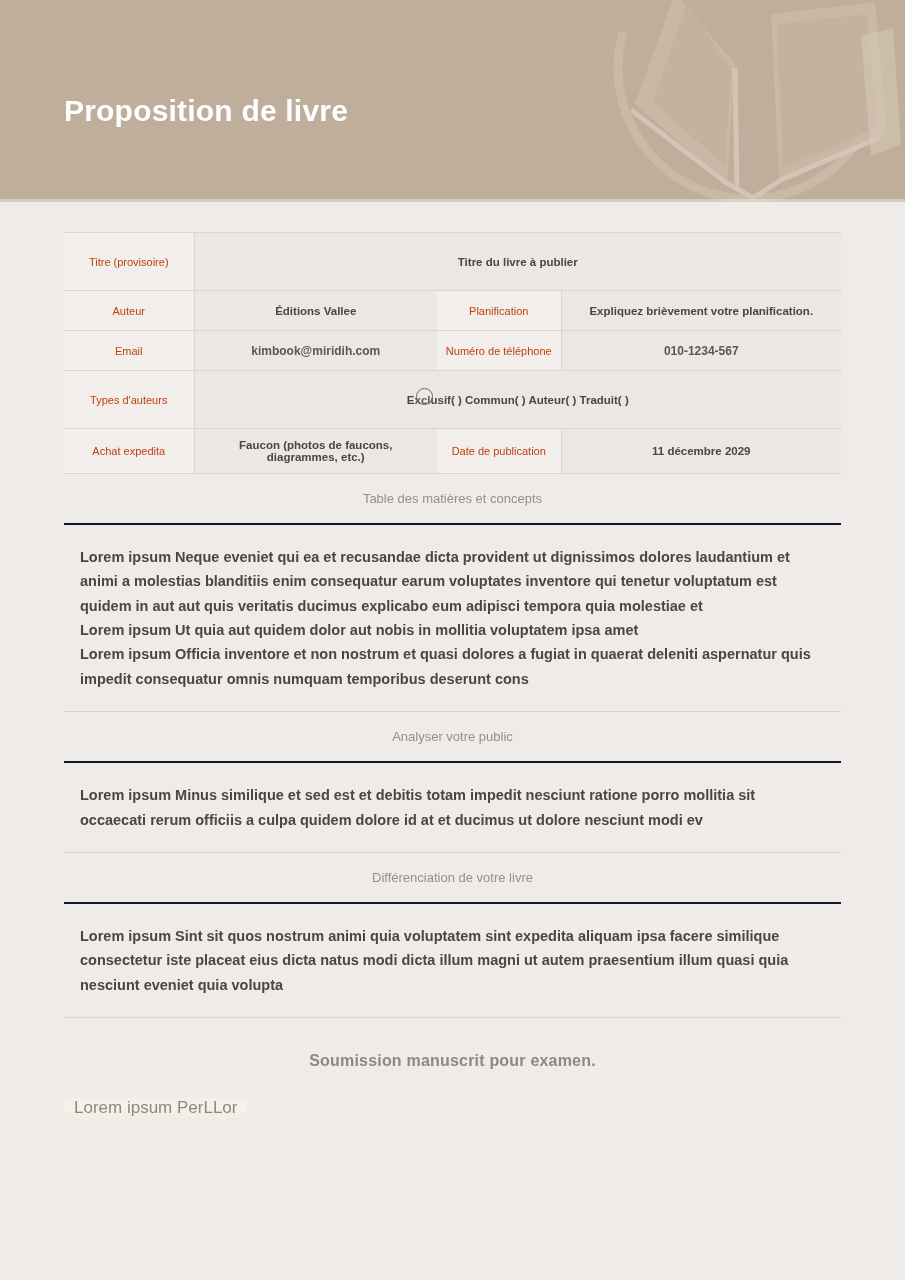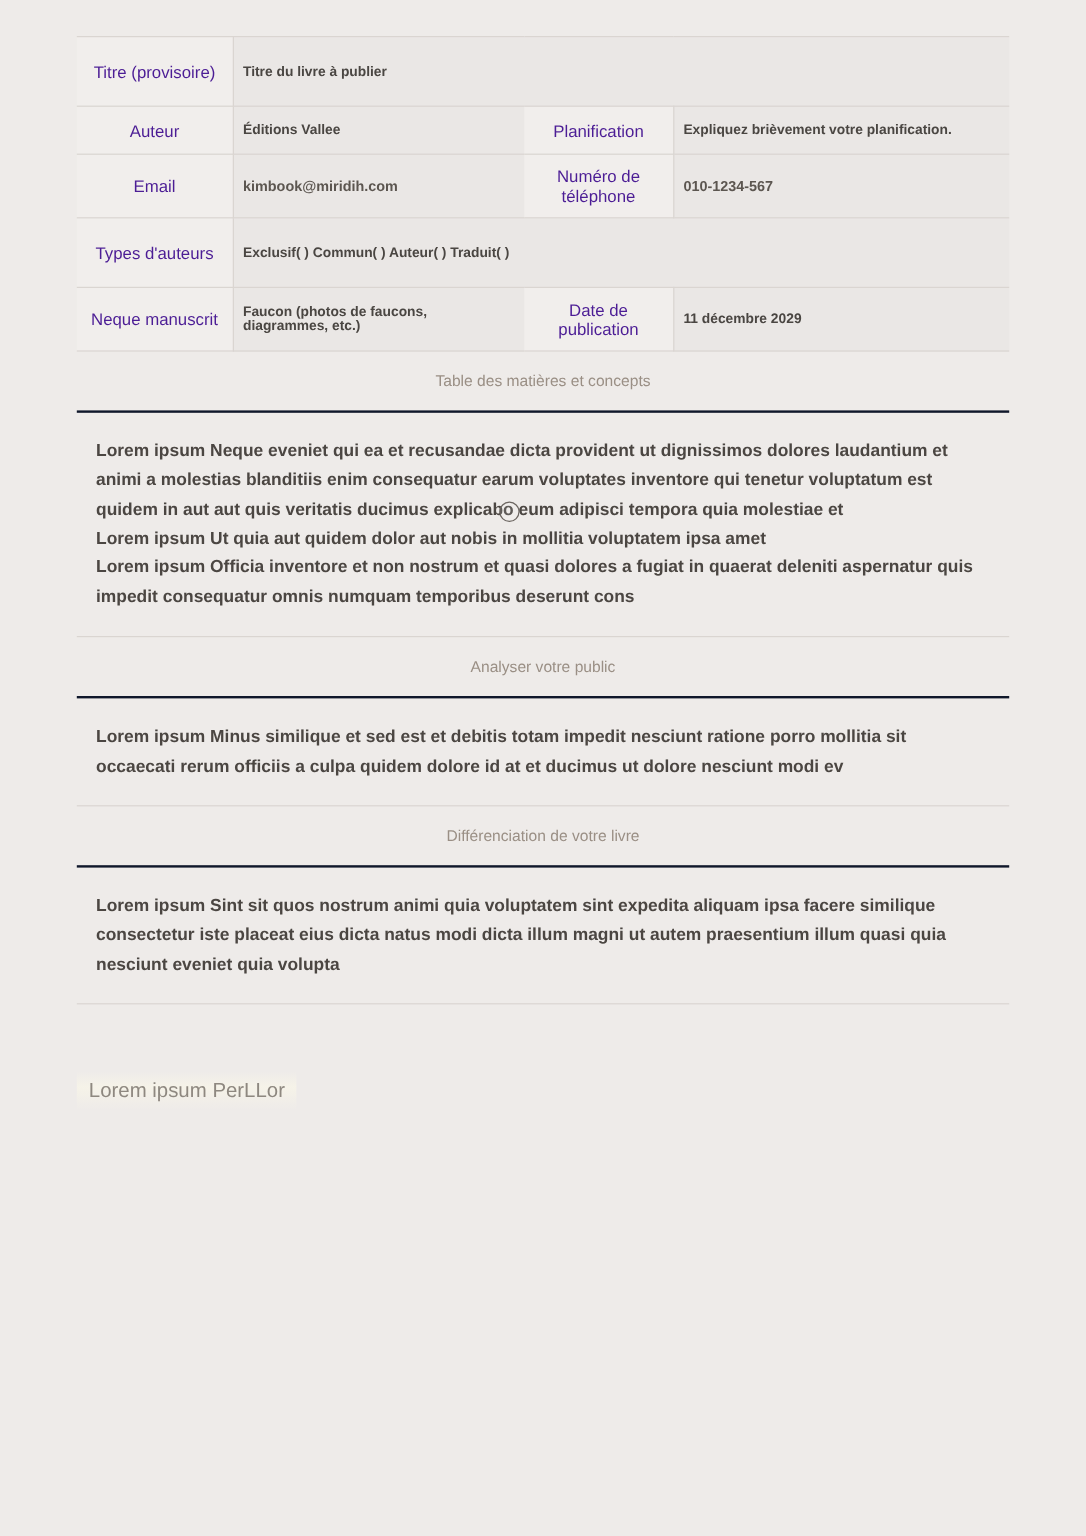--- a/index.html
+++ b/index.html
@@ -74,32 +74,33 @@
   }
 
   .info-table td {
     border-top: 1px solid #DAD5D1;
     border-bottom: 1px solid #DAD5D1;
     vertical-align: middle;
   }
 
   .lbl {
     background: #F1EEEC;
-    color: #4c1d95;
-    font-size: 14px;
+    color: #c2410c;
+    font-size: 11px;
     text-align: center;
     padding: 10px 6px;
     border-right: 1px solid #DAD5D1;
   }
 
   .val {
     background: #EAE7E5;
     color: #4A4642;
     font-size: 11.5px;
     font-weight: bold;
+    text-align: center;
     padding: 10px 8px;
   }
 
   .val.plain {
     font-weight: bold;
     font-size: 12px;
     color: #5C5650;
   }
 
   .row-tall td { height: 58px; }
@@ -179,20 +180,44 @@
     border-radius: 50%;
     background: rgba(255,255,255,0.12);
     pointer-events: none;
   }
 </style>
 </head>
 <body>
 
 <div class="page">
 
+  <div class="banner">
+    <svg class="banner-art" viewBox="0 0 340 230" xmlns="http://www.w3.org/2000/svg">
+      <g fill="none" stroke="#CDBCAA" stroke-width="9" opacity="0.75">
+        <path d="M48 48 A96 96 0 1 0 300 120"></path>
+      </g>
+      <g fill="#CBBAA8" opacity="0.85">
+        <path d="M100 10 L60 120 L152 200 L160 80 Z"></path>
+        <path d="M196 30 L300 18 L312 150 L204 196 Z"></path>
+      </g>
+      <g fill="#C3B19F" opacity="0.9">
+        <path d="M112 18 L78 118 L150 182 L156 86 Z"></path>
+        <path d="M202 40 L292 30 L302 144 L208 184 Z"></path>
+      </g>
+      <g fill="none" stroke="#D7C8B8" stroke-width="5" opacity="0.85">
+        <path d="M160 84 L162 206"></path>
+        <path d="M56 126 L150 198 L178 214 L206 196 L304 154"></path>
+      </g>
+      <g fill="#D5C6B6" opacity="0.6">
+        <path d="M286 52 L318 44 L326 160 L296 172 Z"></path>
+      </g>
+    </svg>
+    <div class="banner-title">Proposition de livre</div>
+    <div class="banner-underline"></div>
+  </div>
 
   <div class="content">
 
     <table class="info-table">
       <colgroup>
         <col class="col-l1">
           <col class="col-v1">
           <col class="col-l2">
           <col class="col-v2">
       </colgroup>
@@ -211,21 +236,21 @@
           <td class="lbl">Email</td>
           <td class="val plain">kimbook@miridih.com</td>
           <td class="lbl">Numéro de téléphone</td>
           <td class="val plain">010-1234-567</td>
         </tr>
         <tr class="row-tall">
           <td class="lbl">Types d'auteurs</td>
           <td class="val" colspan="3">Exclusif( ) Commun( ) Auteur( ) Traduit( )</td>
         </tr>
         <tr class="row-mid">
-          <td class="lbl">Neque manuscrit</td>
+          <td class="lbl">Achat expedita</td>
           <td class="val">Faucon (photos de faucons, diagrammes, etc.)</td>
           <td class="lbl">Date de publication</td>
           <td class="val">11 décembre 2029</td>
         </tr>
       </tbody>
     </table>
 
     <div class="section-head no-top">Table des matières et concepts</div>
     <div class="body-block">
       <p>Lorem ipsum Neque eveniet qui ea et recusandae dicta provident ut dignissimos dolores laudantium et animi a molestias blanditiis enim consequatur earum voluptates inventore qui tenetur voluptatum est quidem in aut aut quis veritatis ducimus explicabo eum adipisci tempora quia molestiae et</p>
@@ -237,20 +262,21 @@
     <div class="body-block">
       <p>Lorem ipsum Minus similique et sed est et debitis totam impedit nesciunt ratione porro mollitia sit occaecati rerum officiis a culpa quidem dolore id at et ducimus ut dolore nesciunt modi ev</p>
     </div>
 
     <div class="section-head">Différenciation de votre livre</div>
     <div class="body-block">
       <p>Lorem ipsum Sint sit quos nostrum animi quia voluptatem sint expedita aliquam ipsa facere similique consectetur iste placeat eius dicta natus modi dicta illum magni ut autem praesentium illum quasi quia nesciunt eveniet quia volupta</p>
     </div>
 
     <div class="footer">
+      <div class="footer-note">Soumission manuscrit pour examen.</div>
       <div class="footer-sign">
         <span>Lorem ipsum PerLLor</span>
       </div>
     </div>
 
   </div>
 
   <div class="cursor-ring" style="left:416px; top:388px;"></div>
 
 </div>

